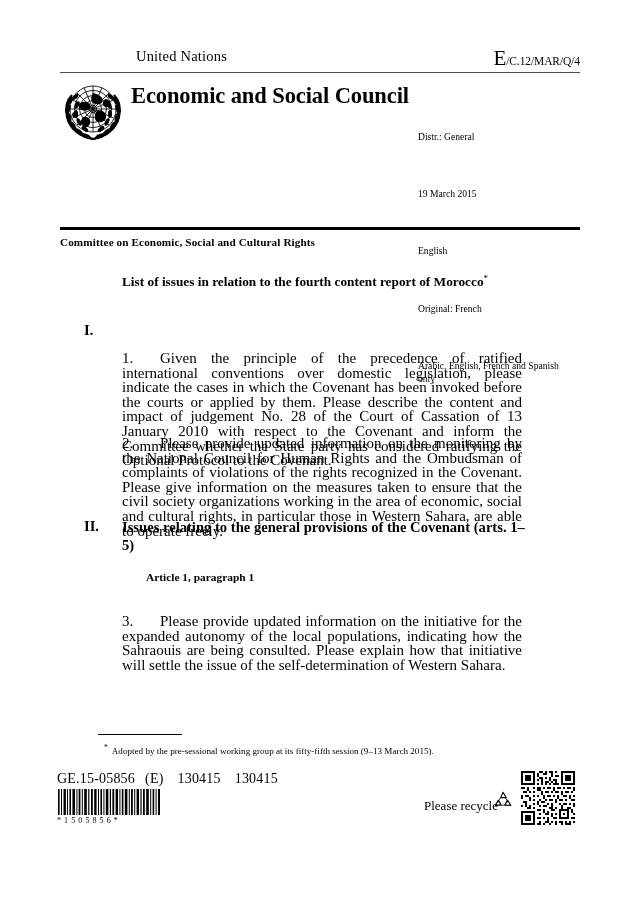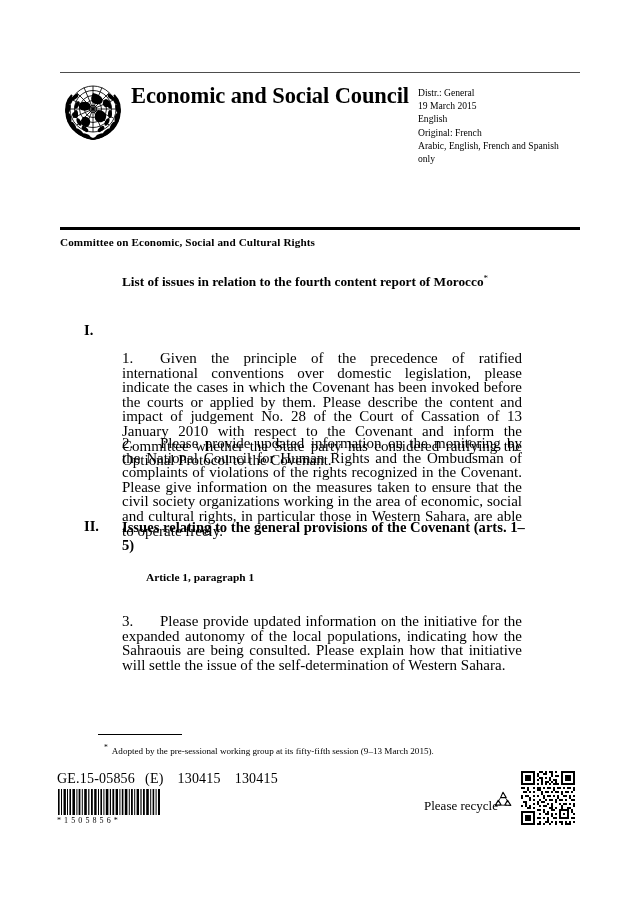--- a/index.html
+++ b/index.html
@@ -86,21 +86,21 @@
   }
 
   .distr-block {
     position: absolute;
     left: 418px;
     top: 86px;
     width: 160px;
     font-size: 9.6px;
     line-height: 13.2px;
   }
-  .distr-block div { white-space: nowrap; }
+  .distr-block div { white-space: nowrap; margin-top: 44px; }
   .distr-block div.wrap { white-space: normal; }
 
   .rule-thick {
     position: absolute;
     left: 60px;
     top: 227px;
     width: 520px;
     height: 0;
     border-top: 3px solid #000000;
   }
@@ -249,20 +249,24 @@
     width: 58px;
     height: 58px;
   }
   .qr svg, .recycle-icon svg { display: block; }
 </style>
 </head>
 <body>
 
 <div class="page">
 
+  <div class="hdr-line1">
+    <div class="un-name">United Nations</div>
+    <div class="doc-symbol"><span class="sym-big">E</span><span class="sym-small">/C.12/MAR/Q/4</span></div>
+  </div>
 
   <div class="rule-thin"></div>
 
   <div class="emblem">
     <svg width="66" height="66" viewBox="0 0 66 66" aria-hidden="true">
       <g fill="none" stroke="#000" stroke-width="0.9">
 
         <path d="M33 60 C20 58 10 50 7 38 C5 29 7 21 12 16" stroke-width="2.2"></path>
 
         <path d="M33 60 C46 58 56 50 59 38 C61 29 59 21 54 16" stroke-width="2.2"></path>

